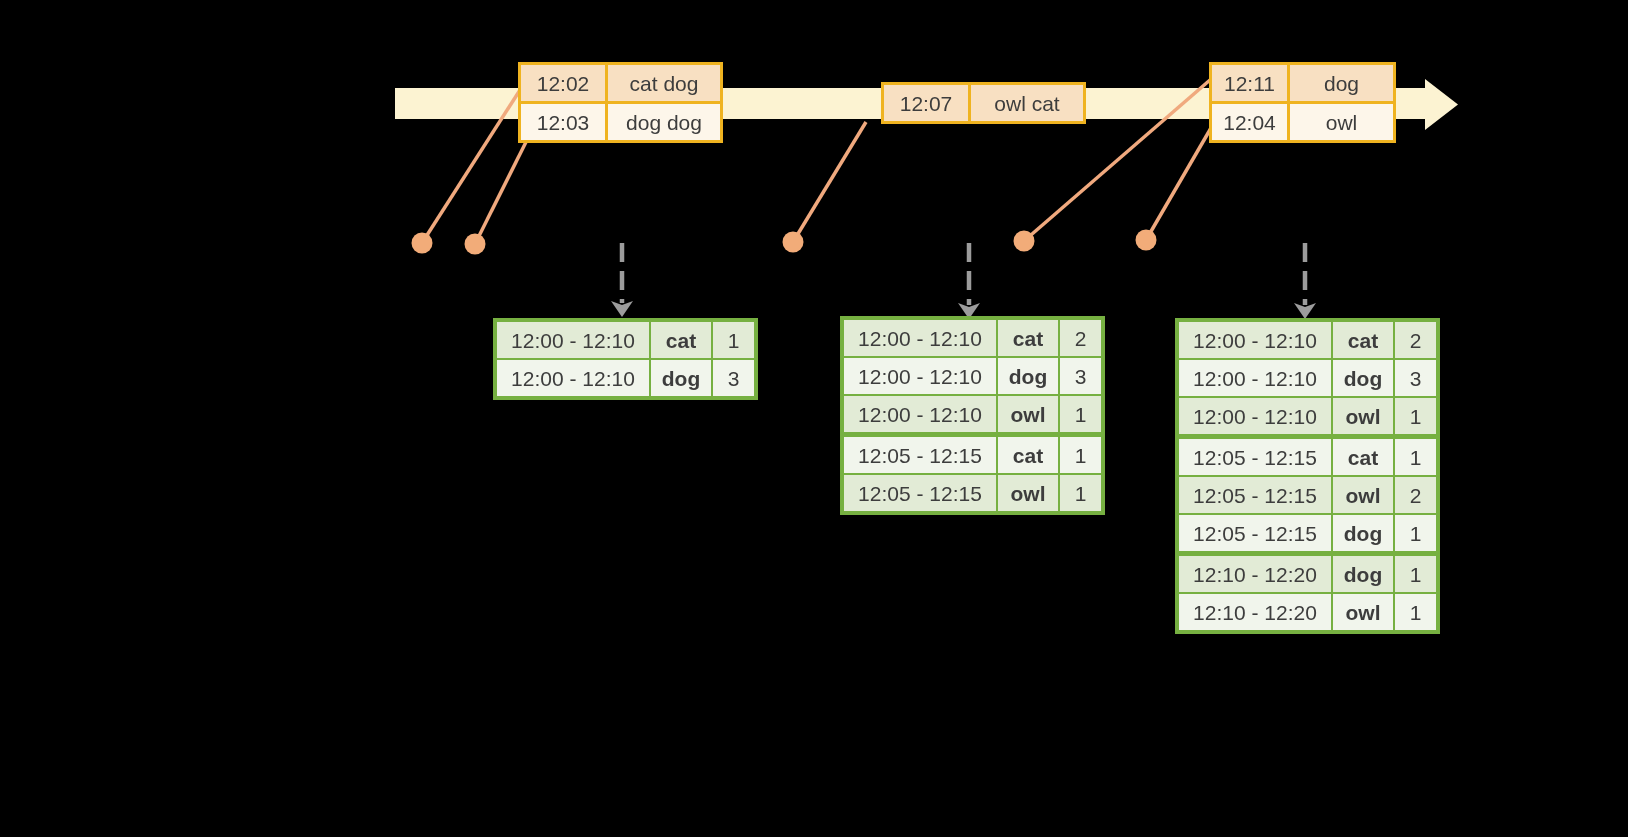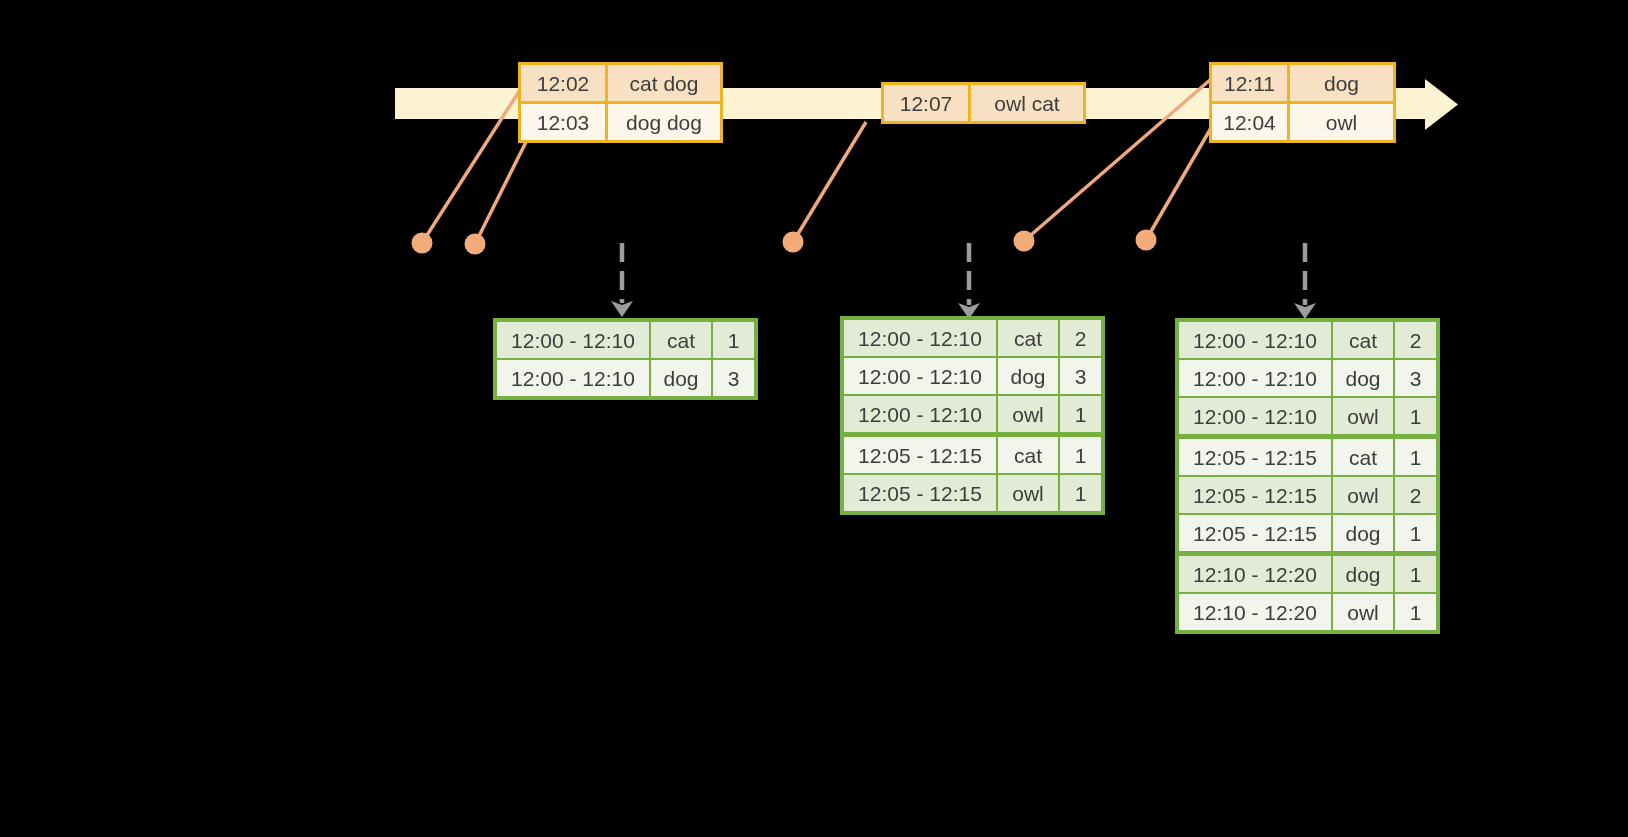--- a/index.html
+++ b/index.html
@@ -25,21 +25,21 @@
   .etable .r-odd .cell,
   .etable .r-odd.row .cell{background:#FDF6EA;}
   .etable .r-even{background:#F8E0C2;}
   .etable .r-odd{background:#FDF6EA;}
 
   
   .gtable{border:4px solid #76B041;}
   .gtable .row + .row{border-top:2px solid #76B041;}
   .gtable .row.group-start{border-top-width:5px;}
   .gtable .c0{width:152px;}
-  .gtable .c1{width:60px;border-left:2px solid #76B041;}
+  .gtable .c1{width:60px;border-left:2px solid #76B041;font-weight:bold;}
   .gtable .c2{width:41px;border-left:2px solid #76B041;}
   .gtable .r-even{background:#E2EBD6;}
   .gtable .r-odd{background:#F1F5EC;}
 
   
   #et1{left:518px;top:62px;}
   #et2{left:865px;top:82px;margin-left:16px;}
   #et3{left:1209px;top:62px;}
   #rt1{left:493px;top:318px;}
   #rt2{left:840px;top:316px;}

